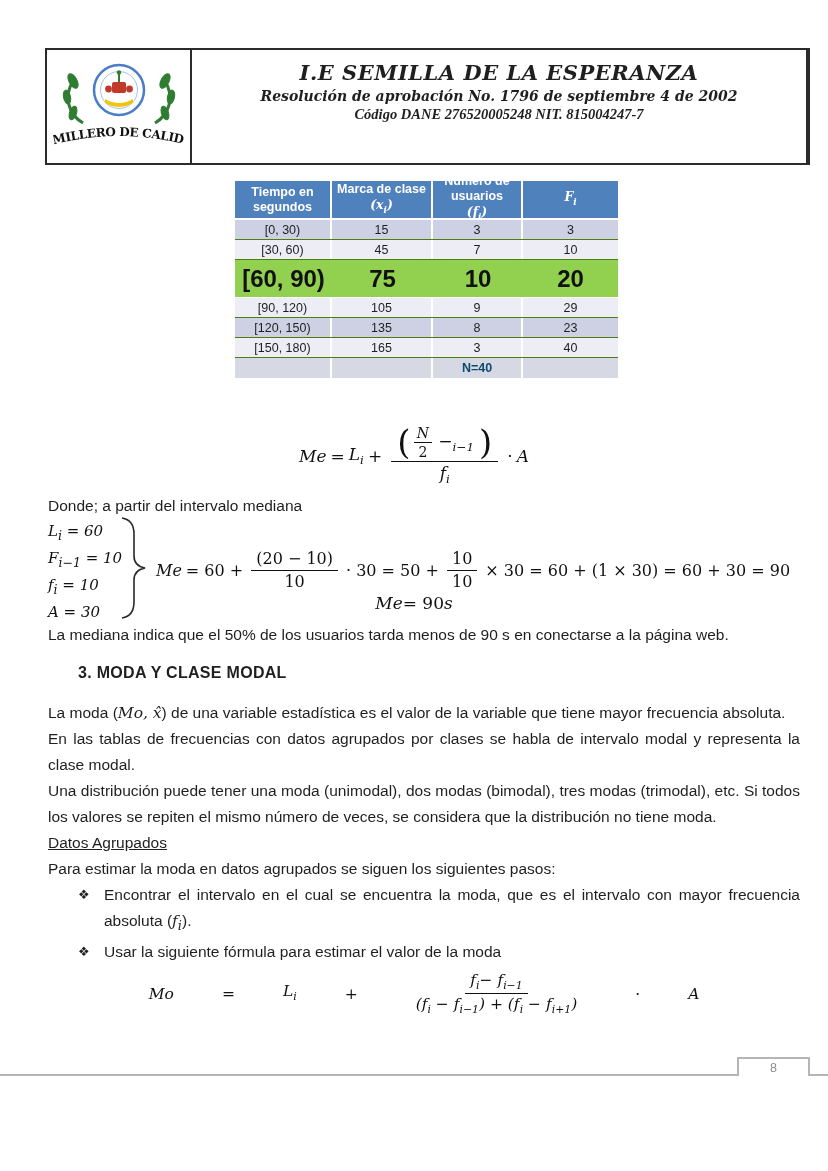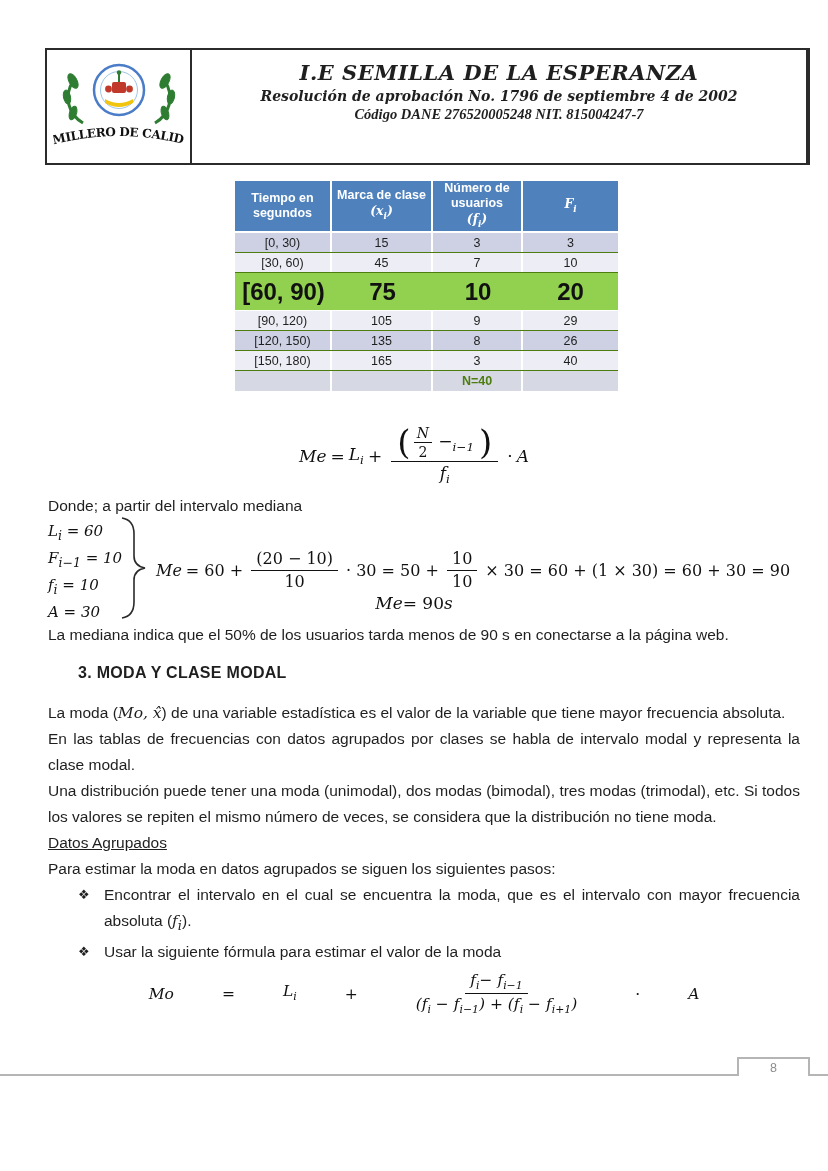--- a/index.html
+++ b/index.html
@@ -17,30 +17,30 @@
   .school-sub{font-family:"DejaVu Serif",serif;font-style:italic;font-weight:bold;font-size:14px;margin-top:3px;}
   .school-sub2{font-family:Liberation Serif, serif;font-style:italic;font-weight:bold;font-size:14.5px;margin-top:2px;}
 
   
   .ftable{position:absolute;left:235px;top:181px;width:383px;font-size:12.5px;}
   .frow{display:flex;}
   .fcell{box-sizing:border-box;display:flex;flex-direction:column;align-items:center;justify-content:center;
          border-right:2px solid #fff;text-align:center;}
   .fcell:last-child{border-right:none;}
   .c0{width:97px;} .c1{width:101px;} .c2{width:90px;} .c3{width:95px;}
-  .fhead{height:52px;background:var(--header-blue,#4f81bd);color:#fff;font-weight:bold;line-height:15px;}
+  .fhead{height:39px;background:var(--header-blue,#4f81bd);color:#fff;font-weight:bold;line-height:15px;}
   .fhead .fcell{border-bottom:2px solid #fff;}
   .fr{height:19px;border-bottom:1px solid #4d7c0f;}
   .band-a .fcell{background:var(--band-dark,#cdd1e3);}
   .band-b .fcell{background:var(--band-light,#ecedf5);}
   .band-t .fcell{background:var(--total-band,#d6d9e4);}
   .fr-green{height:37px;border-bottom:1px solid #fff;}
   .fr-green .fcell{background:var(--green,#92d050);border-right:none;font-weight:bold;font-size:24px;color:#111;white-space:nowrap;}
   .fr-total{height:20px;}
-  .fr-total .fcell{font-weight:bold;color:#4d7c0f;}
+  .fr-total .fcell{font-weight:bold;color:#0c4a6e;}
   .mjx{font-family:"DejaVu Serif",serif;font-style:italic;font-weight:bold;}
   .mjx sub,.math sub{font-size:70%;}
 
   
   .math{font-family:"DejaVu Serif",serif;font-size:17px;color:#111;display:flex;align-items:center;justify-content:center;}
   .it{font-style:italic;}
   .frac{display:inline-flex;flex-direction:column;align-items:center;vertical-align:middle;margin:0 5px;}
   .frac .num{padding:0 5px 1px;border-bottom:1.4px solid #111;line-height:1.2;display:flex;align-items:center;}
   .frac .den{padding:1px 5px 0;line-height:1.2;}
   .bp{font-size:200%;font-weight:400;line-height:.8;margin:0 1px;}
@@ -160,21 +160,21 @@
     <div class="frow fr band-b">
       <div class="fcell c0">[90, 120)</div>
       <div class="fcell c1">105</div>
       <div class="fcell c2">9</div>
       <div class="fcell c3">29</div>
     </div>
     <div class="frow fr band-a">
       <div class="fcell c0">[120, 150)</div>
       <div class="fcell c1">135</div>
       <div class="fcell c2">8</div>
-      <div class="fcell c3">26</div>
+      <div class="fcell c3">23</div>
     </div>
     <div class="frow fr band-b">
       <div class="fcell c0">[150, 180)</div>
       <div class="fcell c1">165</div>
       <div class="fcell c2">3</div>
       <div class="fcell c3">40</div>
     </div>
     <div class="frow fr-total band-t">
       <div class="fcell c0"></div>
       <div class="fcell c1"></div>

